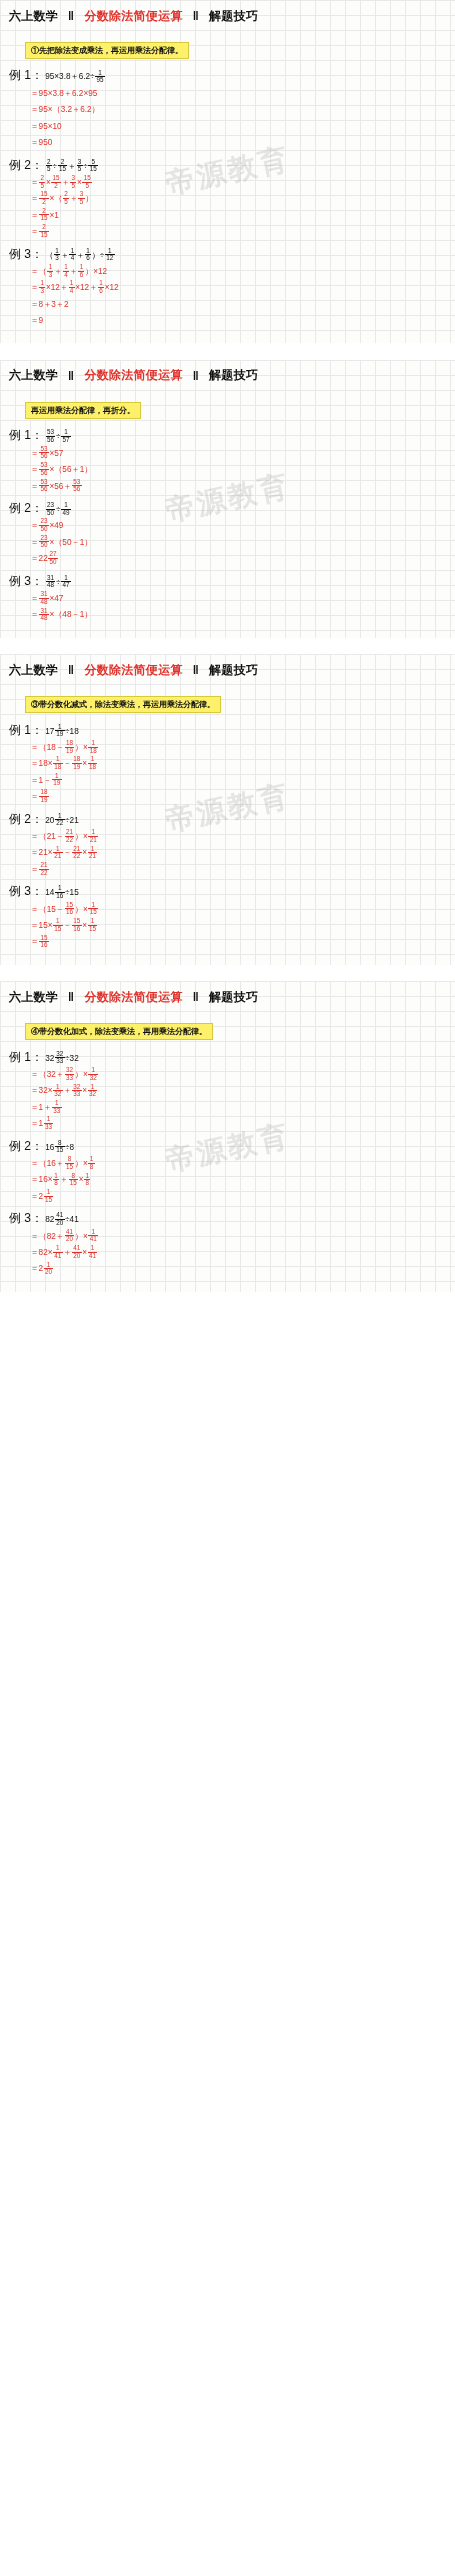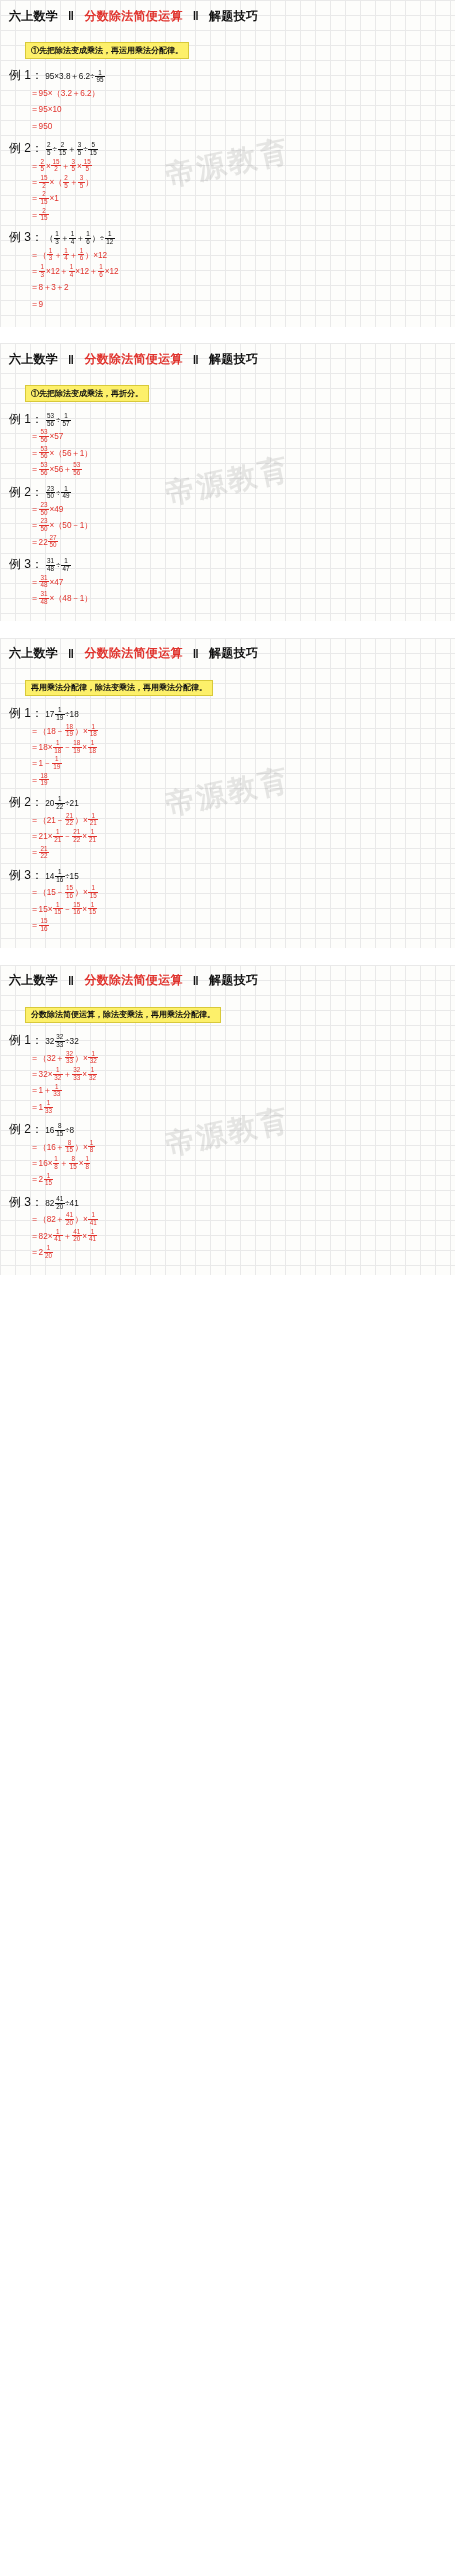--- a/index.html
+++ b/index.html
@@ -135,20 +135,21 @@
       <span class="title-black">解题技巧</span>
     </div>
 
     <div class="rule-wrap">
       <div class="rule-box">①先把除法变成乘法，再运用乘法分配律。</div>
     </div>
 
     <div class="example">
       <span class="ex-label">例 1：</span>
       <span class="line first">95×3.8＋6.2÷<span class="frac"><span class="num">1</span><span class="den">95</span></span></span>
+      <div class="line indent1">＝95×3.8＋6.2×95</div>
       <div class="line indent1">＝95×（3.2＋6.2）</div>
       <div class="line indent1">＝95×10</div>
       <div class="line indent1">＝950</div>
     </div>
 
     <div class="example">
       <span class="ex-label">例 2：</span>
       <span class="line first"><span class="frac"><span class="num">2</span><span class="den">5</span></span>÷<span class="frac"><span class="num">2</span><span class="den">15</span></span>＋<span class="frac"><span class="num">3</span><span class="den">5</span></span>÷<span class="frac"><span class="num">5</span><span class="den">15</span></span></span>
       <div class="line indent1">＝<span class="frac"><span class="num">2</span><span class="den">5</span></span>×<span class="frac"><span class="num">15</span><span class="den">2</span></span>＋<span class="frac"><span class="num">3</span><span class="den">5</span></span>×<span class="frac"><span class="num">15</span><span class="den">5</span></span></div>
       <div class="line indent1">＝<span class="frac"><span class="num">15</span><span class="den">2</span></span>×（<span class="frac"><span class="num">2</span><span class="den">5</span></span>＋<span class="frac"><span class="num">3</span><span class="den">5</span></span>）</div>
@@ -175,21 +176,21 @@
 
     <div class="title-bar">
       <span class="title-black">六上数学</span>
       <span class="title-sep">‖</span>
       <span class="title-red">分数除法简便运算</span>
       <span class="title-sep">‖</span>
       <span class="title-black">解题技巧</span>
     </div>
 
     <div class="rule-wrap">
-      <div class="rule-box">①先把除法变成乘法，再折分。</div>
+      <div class="rule-box">再运用乘法分配律，再折分。</div>
     </div>
 
     <div class="example">
       <span class="ex-label">例 1：</span>
       <span class="line first"><span class="frac"><span class="num">53</span><span class="den">56</span></span>÷<span class="frac"><span class="num">1</span><span class="den">57</span></span></span>
       <div class="line indent1">＝<span class="frac"><span class="num">53</span><span class="den">56</span></span>×57</div>
       <div class="line indent1">＝<span class="frac"><span class="num">53</span><span class="den">56</span></span>×（56＋1）</div>
       <div class="line indent1">＝<span class="frac"><span class="num">53</span><span class="den">56</span></span>×56＋<span class="frac"><span class="num">53</span><span class="den">56</span></span></div>
     </div>
 
@@ -218,21 +219,21 @@
 
     <div class="title-bar">
       <span class="title-black">六上数学</span>
       <span class="title-sep">‖</span>
       <span class="title-red">分数除法简便运算</span>
       <span class="title-sep">‖</span>
       <span class="title-black">解题技巧</span>
     </div>
 
     <div class="rule-wrap">
-      <div class="rule-box">再用乘法分配律，除法变乘法，再用乘法分配律。</div>
+      <div class="rule-box">③带分数化减式，除法变乘法，再运用乘法分配律。</div>
     </div>
 
     <div class="example">
       <span class="ex-label">例 1：</span>
       <span class="line first">17<span class="frac"><span class="num">1</span><span class="den">19</span></span>÷18</span>
       <div class="line indent1">＝（18－<span class="frac"><span class="num">18</span><span class="den">19</span></span>）×<span class="frac"><span class="num">1</span><span class="den">18</span></span></div>
       <div class="line indent1">＝18×<span class="frac"><span class="num">1</span><span class="den">18</span></span>－<span class="frac"><span class="num">18</span><span class="den">19</span></span>×<span class="frac"><span class="num">1</span><span class="den">18</span></span></div>
       <div class="line indent1">＝1－<span class="frac"><span class="num">1</span><span class="den">19</span></span></div>
       <div class="line indent1">＝<span class="frac"><span class="num">18</span><span class="den">19</span></span></div>
     </div>
@@ -263,21 +264,21 @@
 
     <div class="title-bar">
       <span class="title-black">六上数学</span>
       <span class="title-sep">‖</span>
       <span class="title-red">分数除法简便运算</span>
       <span class="title-sep">‖</span>
       <span class="title-black">解题技巧</span>
     </div>
 
     <div class="rule-wrap">
-      <div class="rule-box">分数除法简便运算，除法变乘法，再用乘法分配律。</div>
+      <div class="rule-box">④带分数化加式，除法变乘法，再用乘法分配律。</div>
     </div>
 
     <div class="example">
       <span class="ex-label">例 1：</span>
       <span class="line first">32<span class="frac"><span class="num">32</span><span class="den">33</span></span>÷32</span>
       <div class="line indent1">＝（32＋<span class="frac"><span class="num">32</span><span class="den">33</span></span>）×<span class="frac"><span class="num">1</span><span class="den">32</span></span></div>
       <div class="line indent1">＝32×<span class="frac"><span class="num">1</span><span class="den">32</span></span>＋<span class="frac"><span class="num">32</span><span class="den">33</span></span>×<span class="frac"><span class="num">1</span><span class="den">32</span></span></div>
       <div class="line indent1">＝1＋<span class="frac"><span class="num">1</span><span class="den">33</span></span></div>
       <div class="line indent1">＝1<span class="frac"><span class="num">1</span><span class="den">33</span></span></div>
     </div>

